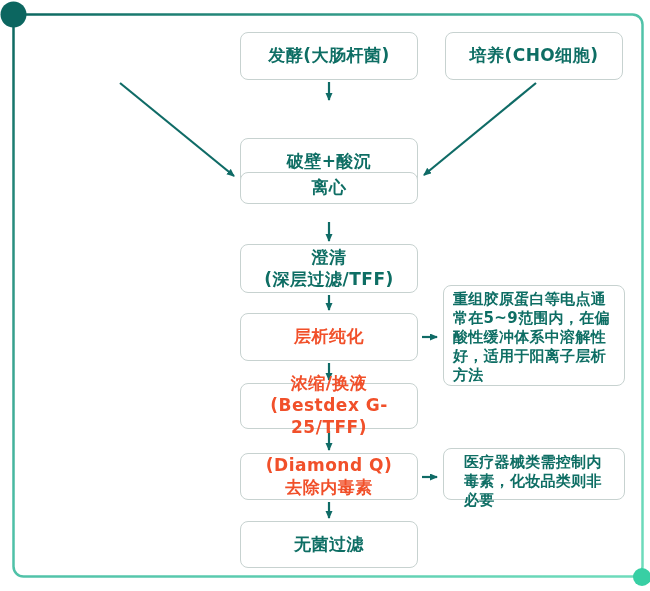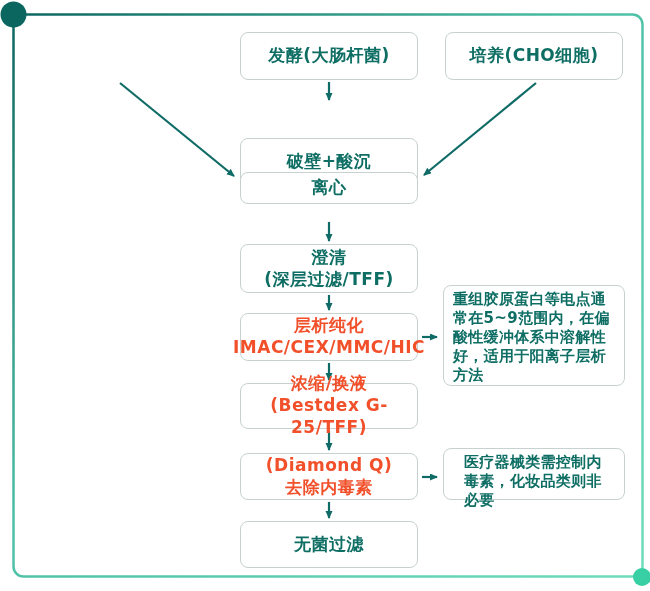--- a/index.html
+++ b/index.html
@@ -119,21 +119,20 @@
     <div>离心</div>
   </div>
 
   <div class="node n-clarify">
     <div>澄清</div>
     <div>(深层过滤/TFF)</div>
   </div>
 
   <div class="node orange n-chrom">
     <div>层析纯化</div>
-    <div>IMAC/CEX/MMC/HIC</div>
   </div>
 
   <div class="node orange n-conc">
     <div>浓缩/换液</div>
     <div>(Bestdex G-25/TFF)</div>
   </div>
 
   <div class="node orange n-endo">
     <div>(Diamond Q)</div>
     <div>去除内毒素</div>

